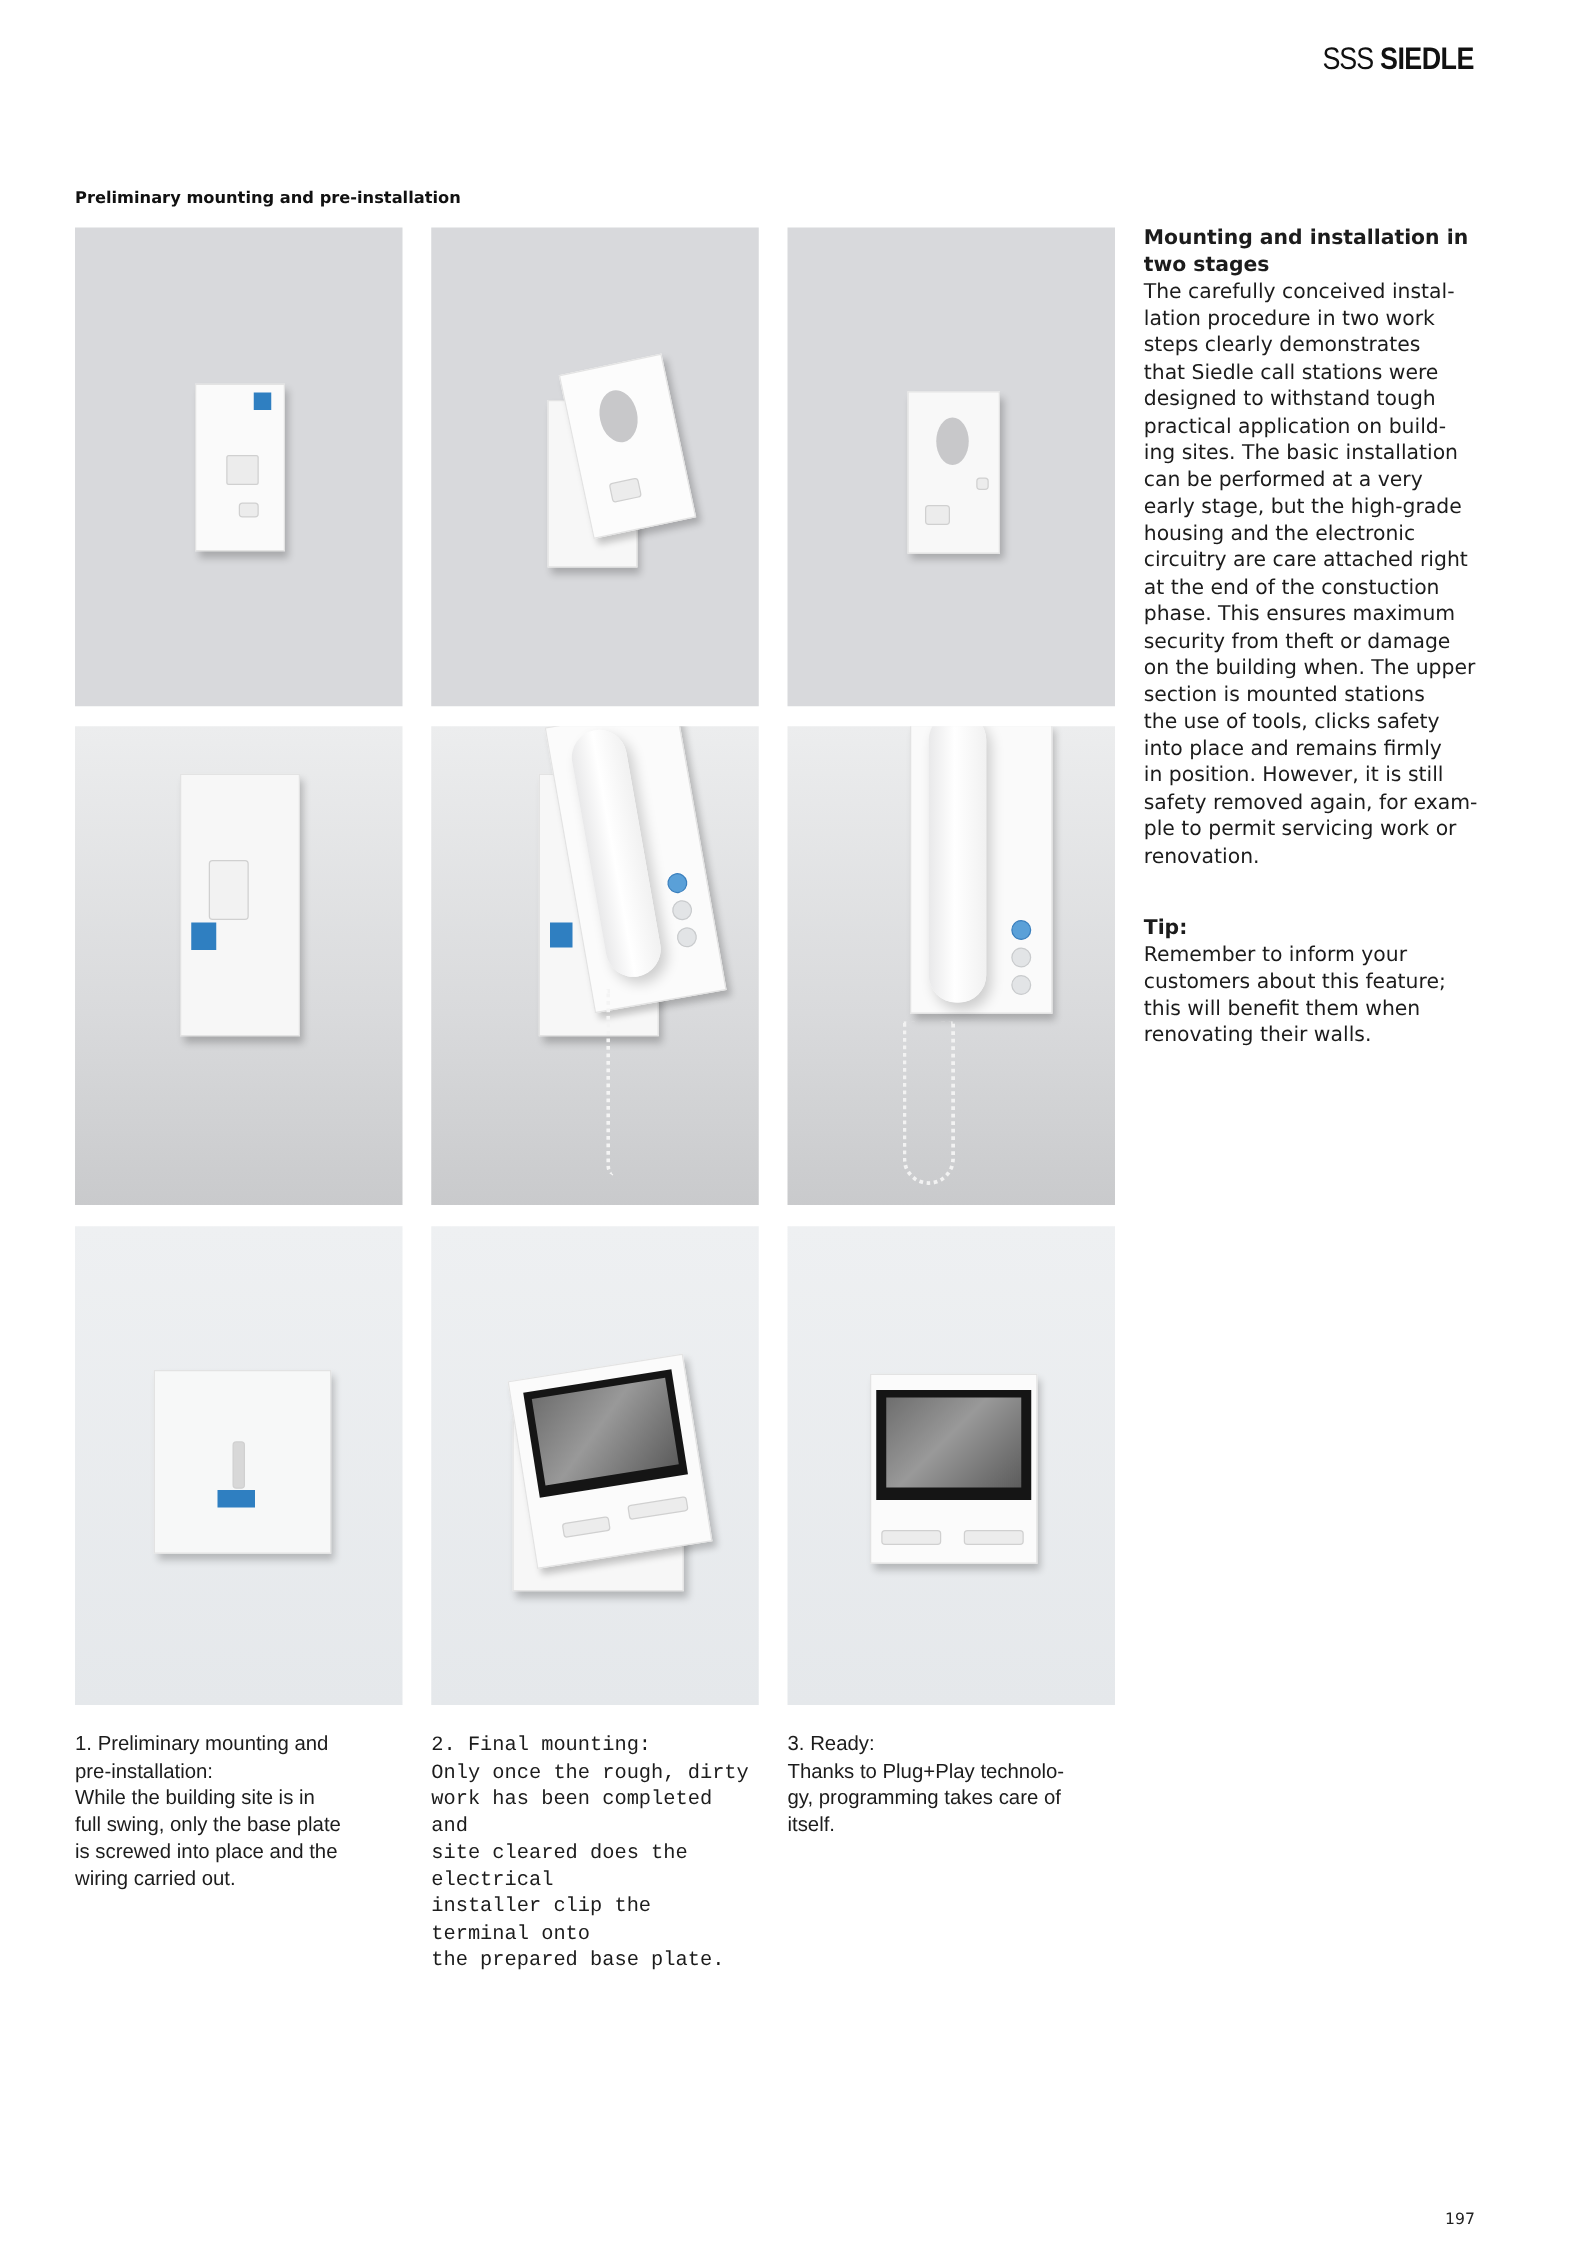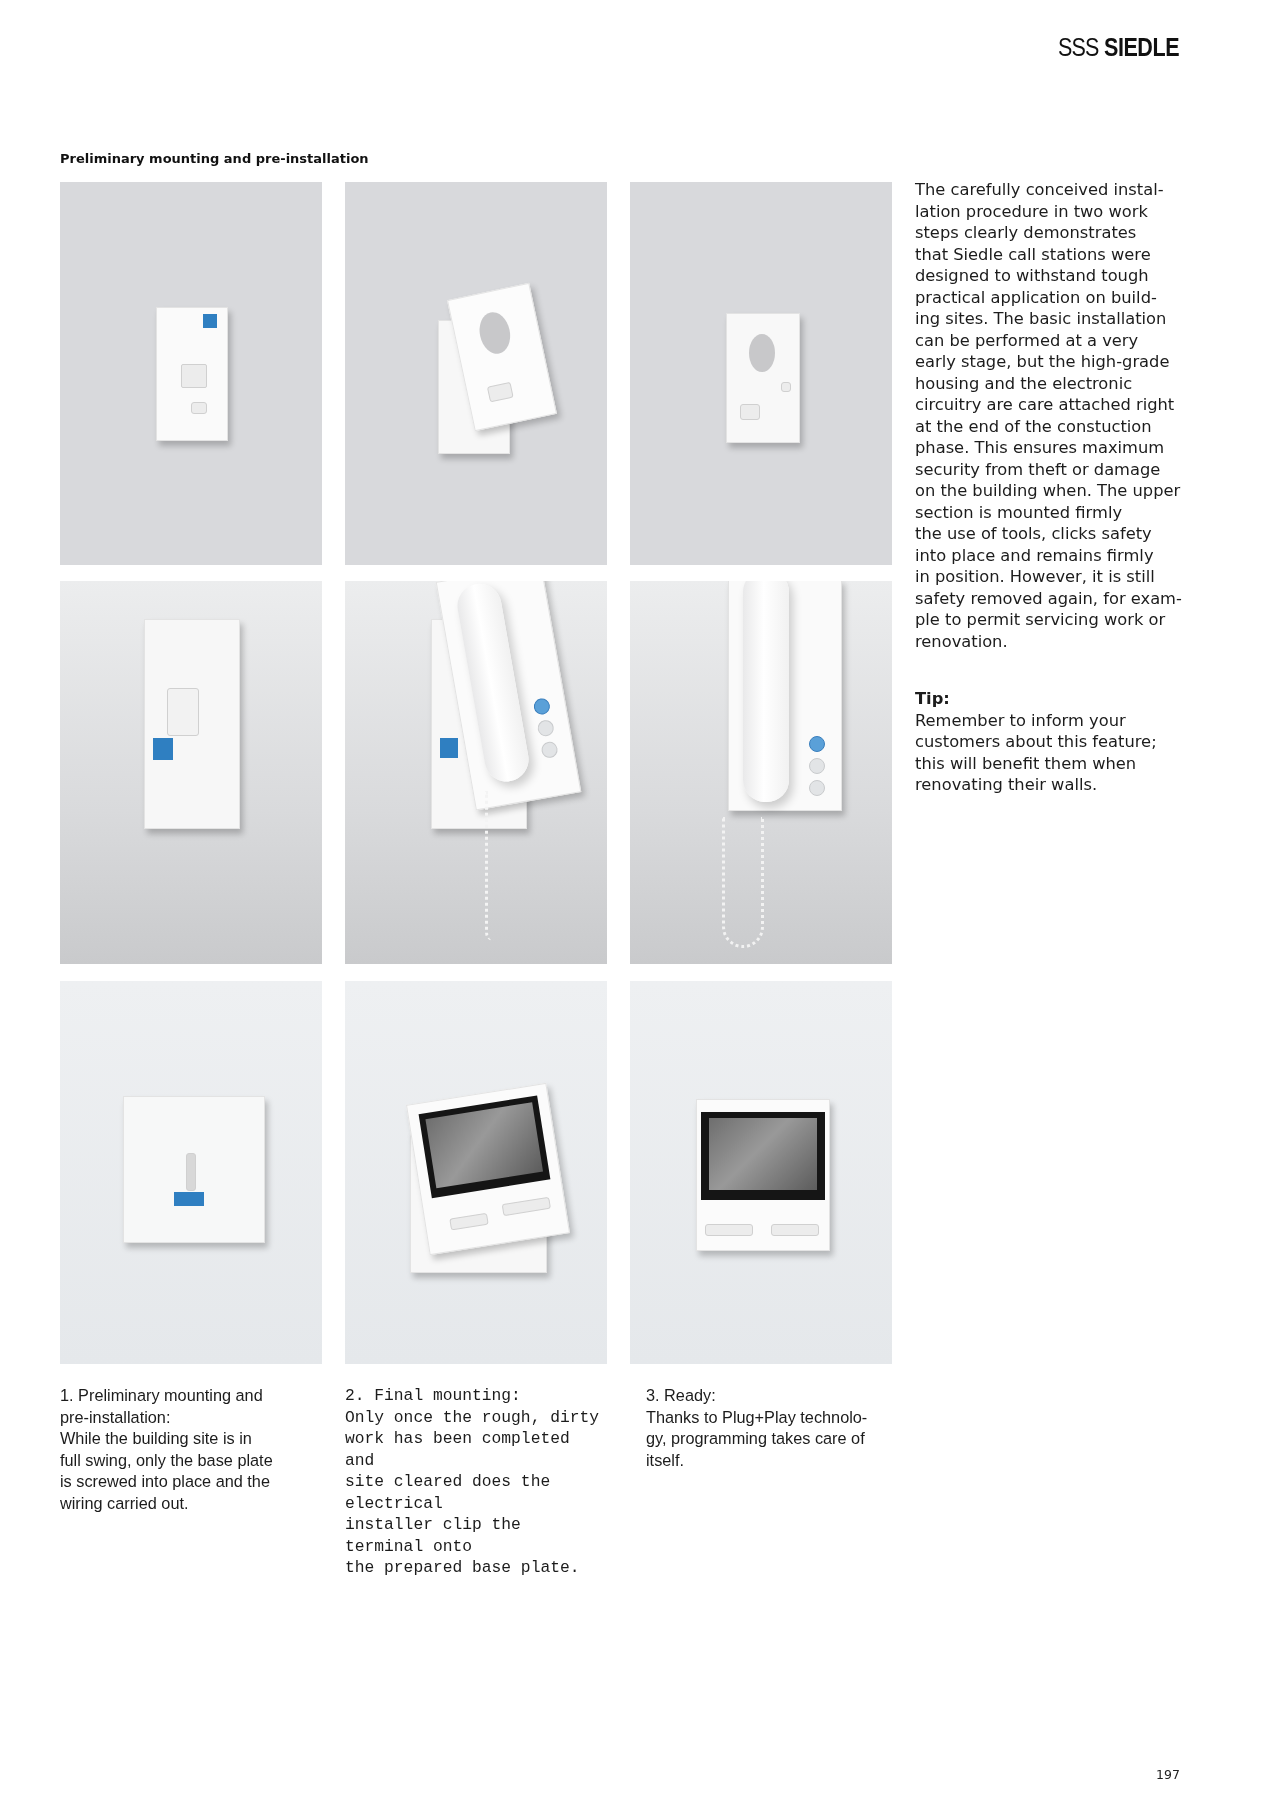--- a/index.html
+++ b/index.html
@@ -130,36 +130,37 @@
   <div class="plate" style="left:66px; top:118px; width:132px; height:150px; background:#fbfbfb;">
     <div class="screen" style="left:4px; top:12px; width:124px; height:88px;">
       <div class="screen-inner" style="left:8px; top:6px; width:108px; height:72px;"></div>
     </div>
     <div class="btn" style="left:8px; top:124px; width:46px; height:10px;"></div>
     <div class="btn" style="left:74px; top:124px; width:46px; height:10px;"></div>
   </div>
 </div>
 
 <div class="abs side-text">
+  <h3>Mounting and installation in two stages</h3>
   <p>The carefully conceived instal-</p>
   <p>lation procedure in two work</p>
   <p>steps clearly demonstrates</p>
   <p>that Siedle call stations were</p>
   <p>designed to withstand tough</p>
   <p>practical application on build-</p>
   <p>ing sites. The basic installation</p>
   <p>can be performed at a very</p>
   <p>early stage, but the high-grade</p>
   <p>housing and the electronic</p>
   <p>circuitry are care attached right</p>
   <p>at the end of the constuction</p>
   <p>phase. This ensures maximum</p>
   <p>security from theft or damage</p>
   <p>on the building when. The upper</p>
-  <p>section is mounted firmly</p>
+  <p>section is mounted stations</p>
   <p>the use of tools, clicks safety</p>
   <p>into place and remains firmly</p>
   <p>in position. However, it is still</p>
   <p>safety removed again, for exam-</p>
   <p>ple to permit servicing work or</p>
   <p>renovation.</p>
   <p class="tip-h">Tip:</p>
   <p>Remember to inform your</p>
   <p>customers about this feature;</p>
   <p>this will benefit them when</p>
@@ -175,20 +176,20 @@
   <p>wiring carried out.</p>
 </div>
 <div class="abs caption" style="left:345px;font-family:Liberation Mono, monospace;">
   <p>2. Final mounting:</p>
   <p>Only once the rough, dirty</p>
   <p>work has been completed and</p>
   <p>site cleared does the electrical</p>
   <p>installer clip the terminal onto</p>
   <p>the prepared base plate.</p>
 </div>
-<div class="abs caption" style="left:630px;margin-left:16px;">
+<div class="abs caption" style="left:630px;">
   <p>3. Ready:</p>
   <p>Thanks to Plug+Play technolo-</p>
   <p>gy, programming takes care of</p>
   <p>itself.</p>
 </div>
 
 <div class="abs page-num">197</div>
 
 </body></html>

